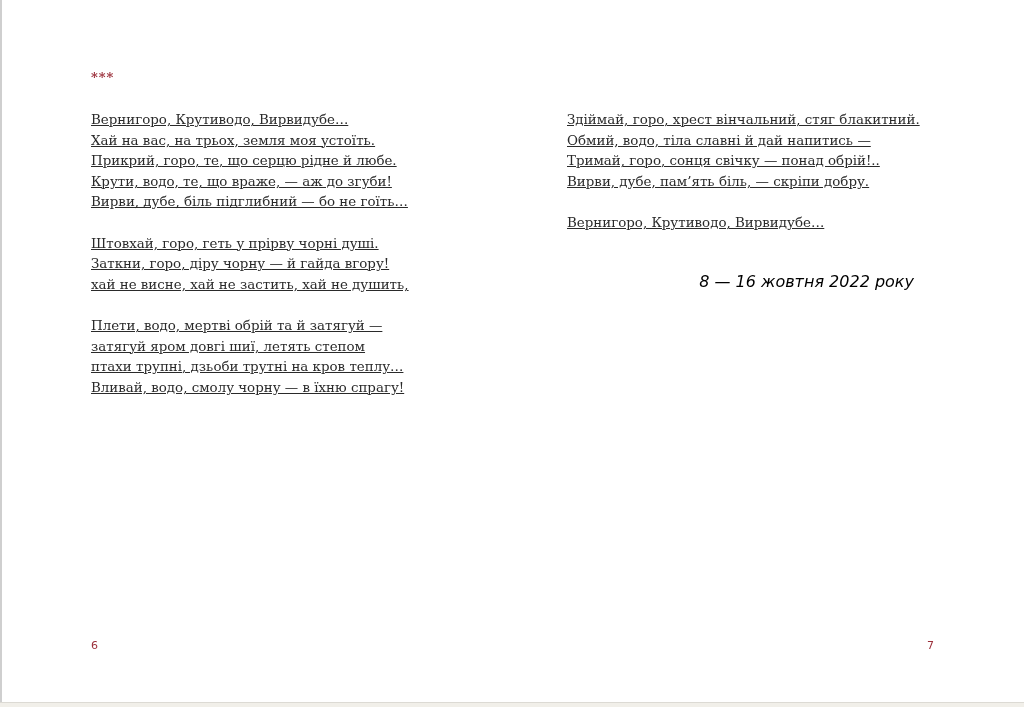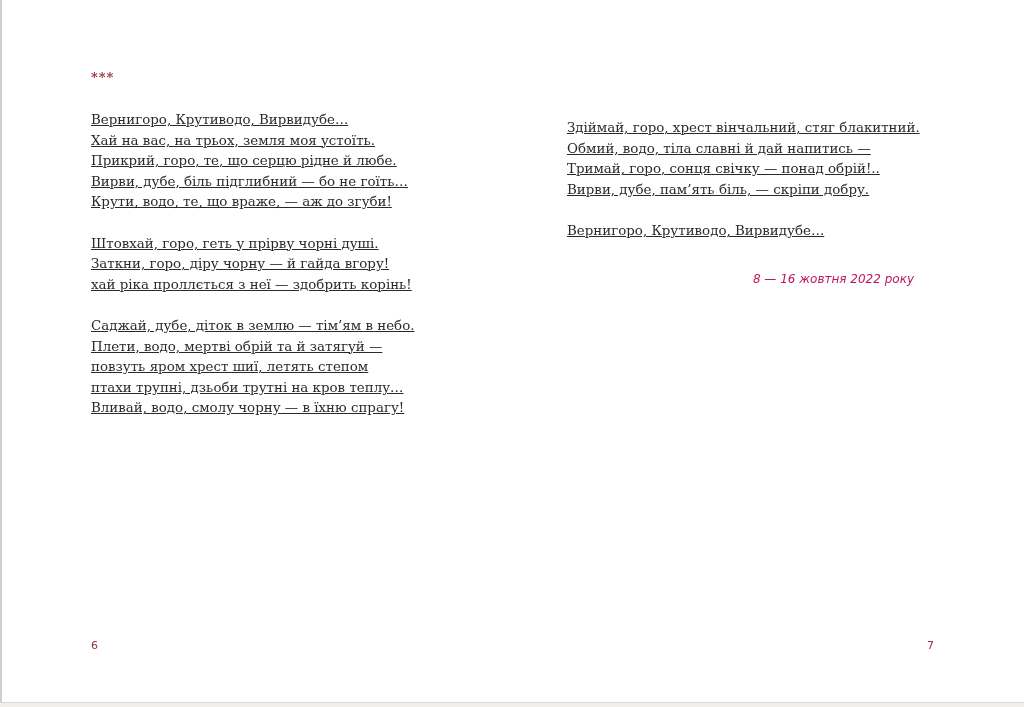--- a/index.html
+++ b/index.html
@@ -8,52 +8,51 @@
     font-family: "DejaVu Serif", serif; color: #2a2a2a;
   }
   .left-edge { position: absolute; left: 0; top: 0; width: 2px; height: 702px; background: #cfcfcf; }
   .bottom-edge { position: absolute; left: 0; top: 702px; width: 1024px; height: 5px; background: #f1efe9; border-top: 1px solid #dcdad4; }
   .page { position: absolute; top: 0; height: 702px; }
   .page.left { left: 2px; width: 510px; }
   .page.right { left: 512px; width: 512px; }
   .stars { position: absolute; left: 89px; top: 70px; color: #9b2f3a; font-size: 13px; letter-spacing: 1px; font-weight: bold; }
   .poem { position: absolute; font-size: 13.4px; line-height: 20.6px; white-space: nowrap; text-decoration: underline; }
   .left .poem { left: 89px; top: 110px; }
-  .right .poem { left: 55px; top: 118px; }
+  .right .poem { left: 55px; top: 110px; }
   .stanza { margin: 0 0 20.6px 0; }
   .line { display: block; }
-  .date { position: absolute; right: 110px; top: 272px; font-style: italic; color: #be185d; font-size: 12px; font-family: "DejaVu Sans", sans-serif; }
+  .date { position: absolute; right: 110px; top: 272px; font-style: italic; color: #000000; font-size: 16px; font-family: "DejaVu Sans", sans-serif; }
   .pagenum { position: absolute; top: 639px; color: #9b2f3a; font-size: 11px; font-family: "DejaVu Sans", sans-serif; }
   .left .pagenum { left: 89px; }
   .right .pagenum { left: 415px; }
 </style>
 </head>
 <body>
 
 <div class="left-edge"></div>
 
 <div class="page left">
   <div class="stars">***</div>
   <div class="poem">
     <div class="stanza">
       <span class="line">Вернигоро, Крутиводо, Вирвидубе…</span>
       <span class="line">Хай на вас, на трьох, земля моя устоїть.</span>
       <span class="line">Прикрий, горо, те, що серцю рідне й любе.</span>
+      <span class="line">Крути, водо, те, що враже, — аж до згуби!</span>
       <span class="line">Вирви, дубе, біль підглибний — бо не гоїть…</span>
-      <span class="line">Крути, водо, те, що враже, — аж до згуби!</span>
     </div>
     <div class="stanza">
       <span class="line">Штовхай, горо, геть у прірву чорні душі.</span>
       <span class="line">Заткни, горо, діру чорну — й гайда вгору!</span>
-      <span class="line">хай ріка проллється з неї — здобрить корінь!</span>
+      <span class="line">хай не висне, хай не застить, хай не душить,</span>
     </div>
     <div class="stanza">
-      <span class="line">Саджай, дубе, діток в землю — тім’ям в небо.</span>
       <span class="line">Плети, водо, мертві обрій та й затягуй —</span>
-      <span class="line">повзуть яром хрест шиї, летять степом</span>
+      <span class="line">затягуй яром довгі шиї, летять степом</span>
       <span class="line">птахи трупні, дзьоби трутні на кров теплу…</span>
       <span class="line">Вливай, водо, смолу чорну — в їхню спрагу!</span>
     </div>
   </div>
   <div class="pagenum">6</div>
 </div>
 
 <div class="page right">
   <div class="poem">
     <div class="stanza">

